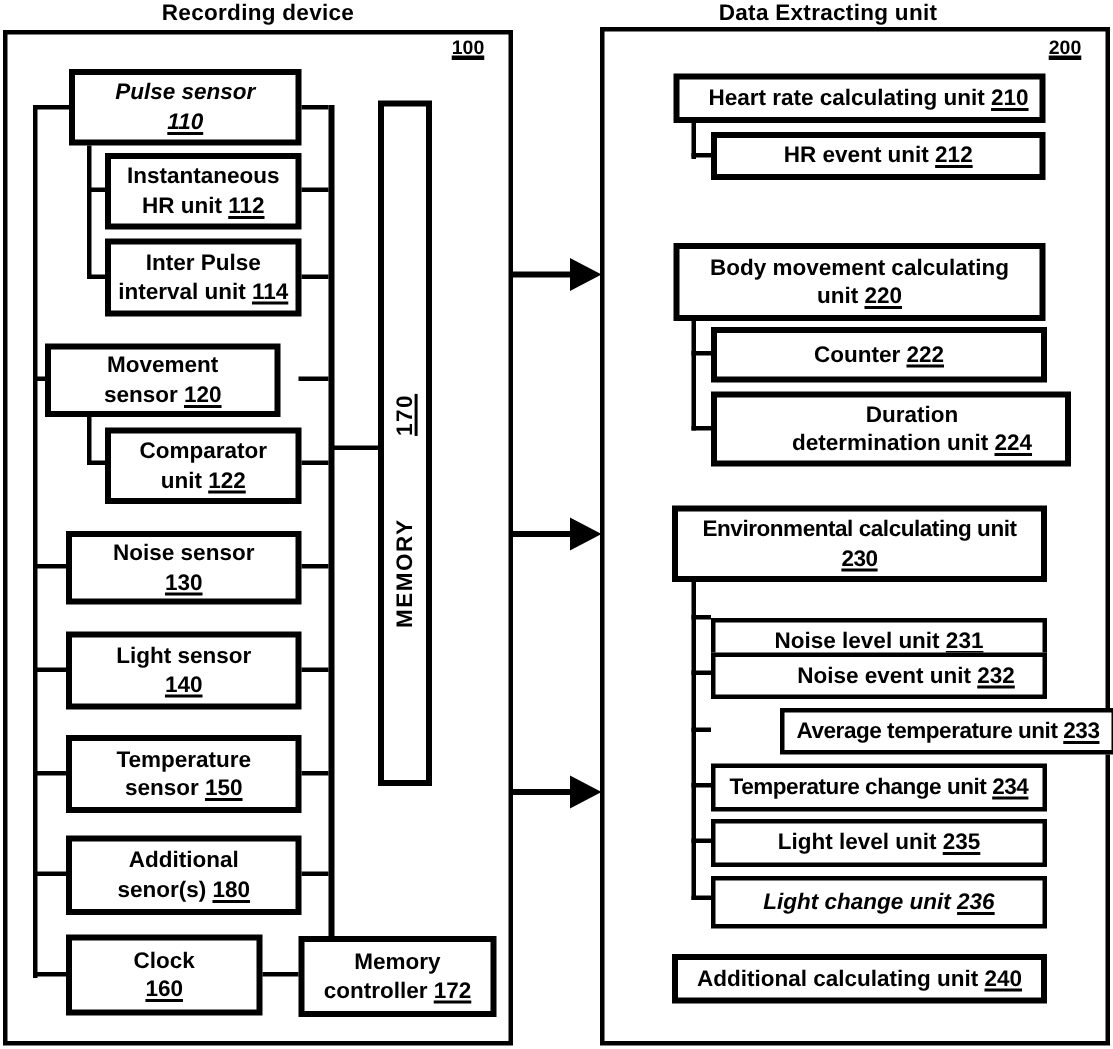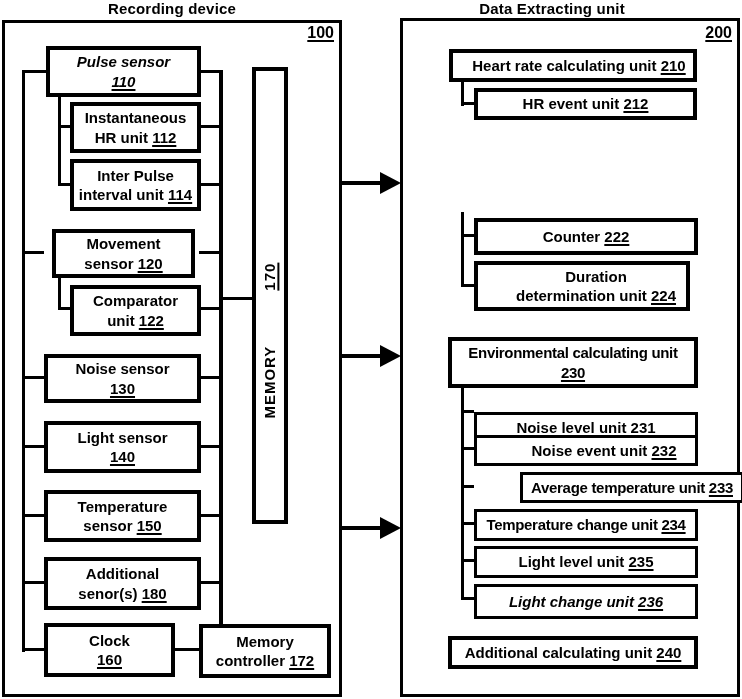--- a/index.html
+++ b/index.html
@@ -3,21 +3,21 @@
 <meta charset="utf-8">
 <style>
   html,body{margin:0;padding:0;background:#ffffff;}
   .canvas{
     position:relative;width:742px;height:699px;background:#ffffff;
     font-family:"Liberation Sans",sans-serif;font-weight:bold;color:#000;
     font-size:15px;overflow:hidden;
   }
   .title{position:absolute;text-align:center;font-size:15px;letter-spacing:.2px;}
   .outer{position:absolute;border:3px solid #000;box-sizing:border-box;background:#fff;}
-  .cornerref{position:absolute;text-align:right;font-size:16px;}
+  .cornerref{position:absolute;text-align:center;font-size:13px;text-decoration:underline;}
   .box{
     position:absolute;border:4px solid #000;background:#fff;box-sizing:border-box;
     display:flex;align-items:center;justify-content:center;text-align:center;
     line-height:1.28;z-index:3;
   }
   .thin{border-width:3px;}
   .tight{letter-spacing:-0.3px;}
   .txt{white-space:pre-line;padding:0 2px;}
   .ref{text-decoration:underline;text-underline-offset:2px;text-decoration-thickness:2px;}
   .ln{position:absolute;background:#000;z-index:1;}
@@ -98,21 +98,21 @@
 </span><span class="ref">110</span></div>
   </div>
   <div class="box" style="left:70px;top:102px;width:131px;height:51px;">
     <div class="txt"><span>Instantaneous
 HR unit </span><span class="ref">112</span></div>
   </div>
   <div class="box" style="left:70px;top:159px;width:131px;height:52px;">
     <div class="txt"><span>Inter Pulse
 interval unit </span><span class="ref">114</span></div>
   </div>
-  <div class="box" style="left:52px;top:229px;width:143px;height:49px;">
+  <div class="box" style="left:30px;top:229px;width:157px;height:49px;">
     <div class="txt"><span>Movement
 sensor </span><span class="ref">120</span></div>
   </div>
   <div class="box" style="left:70px;top:285px;width:131px;height:51px;">
     <div class="txt"><span>Comparator
 unit </span><span class="ref">122</span></div>
   </div>
   <div class="box" style="left:44px;top:354px;width:157px;height:49px;">
     <div class="txt"><span>Noise sensor
 </span><span class="ref">130</span></div>
@@ -143,24 +143,28 @@
         <span class="ref">170</span>
       </div>
   </div>
 
   <div class="box" style="left:449px;top:49px;width:248px;height:33px;padding-left:12px;">
     <div class="txt"><span>Heart rate calculating unit </span><span class="ref">210</span></div>
   </div>
   <div class="box" style="left:474px;top:88px;width:223px;height:32px;">
     <div class="txt"><span>HR event unit </span><span class="ref">212</span></div>
   </div>
+  <div class="box" style="left:449px;top:162px;width:248px;height:52px;">
+    <div class="txt"><span>Body movement calculating
+unit </span><span class="ref">220</span></div>
+  </div>
   <div class="box" style="left:474px;top:218px;width:224px;height:37px;">
     <div class="txt"><span>Counter </span><span class="ref">222</span></div>
   </div>
-  <div class="box" style="left:474px;top:261px;width:216px;height:50px;padding-left:28px;">
+  <div class="box" style="left:474px;top:261px;width:240px;height:50px;padding-left:28px;">
     <div class="txt"><span>Duration
 determination unit </span><span class="ref">224</span></div>
   </div>
   <div class="box tight" style="left:448px;top:337px;width:250px;height:51px;">
     <div class="txt"><span>Environmental calculating unit
 </span><span class="ref">230</span></div>
   </div>
   <div class="box thin" style="left:474px;top:397px;width:224px;height:32px;margin-top:15px;">
     <div class="txt"><span>Noise level unit </span><span class="ref">231</span></div>
   </div>

